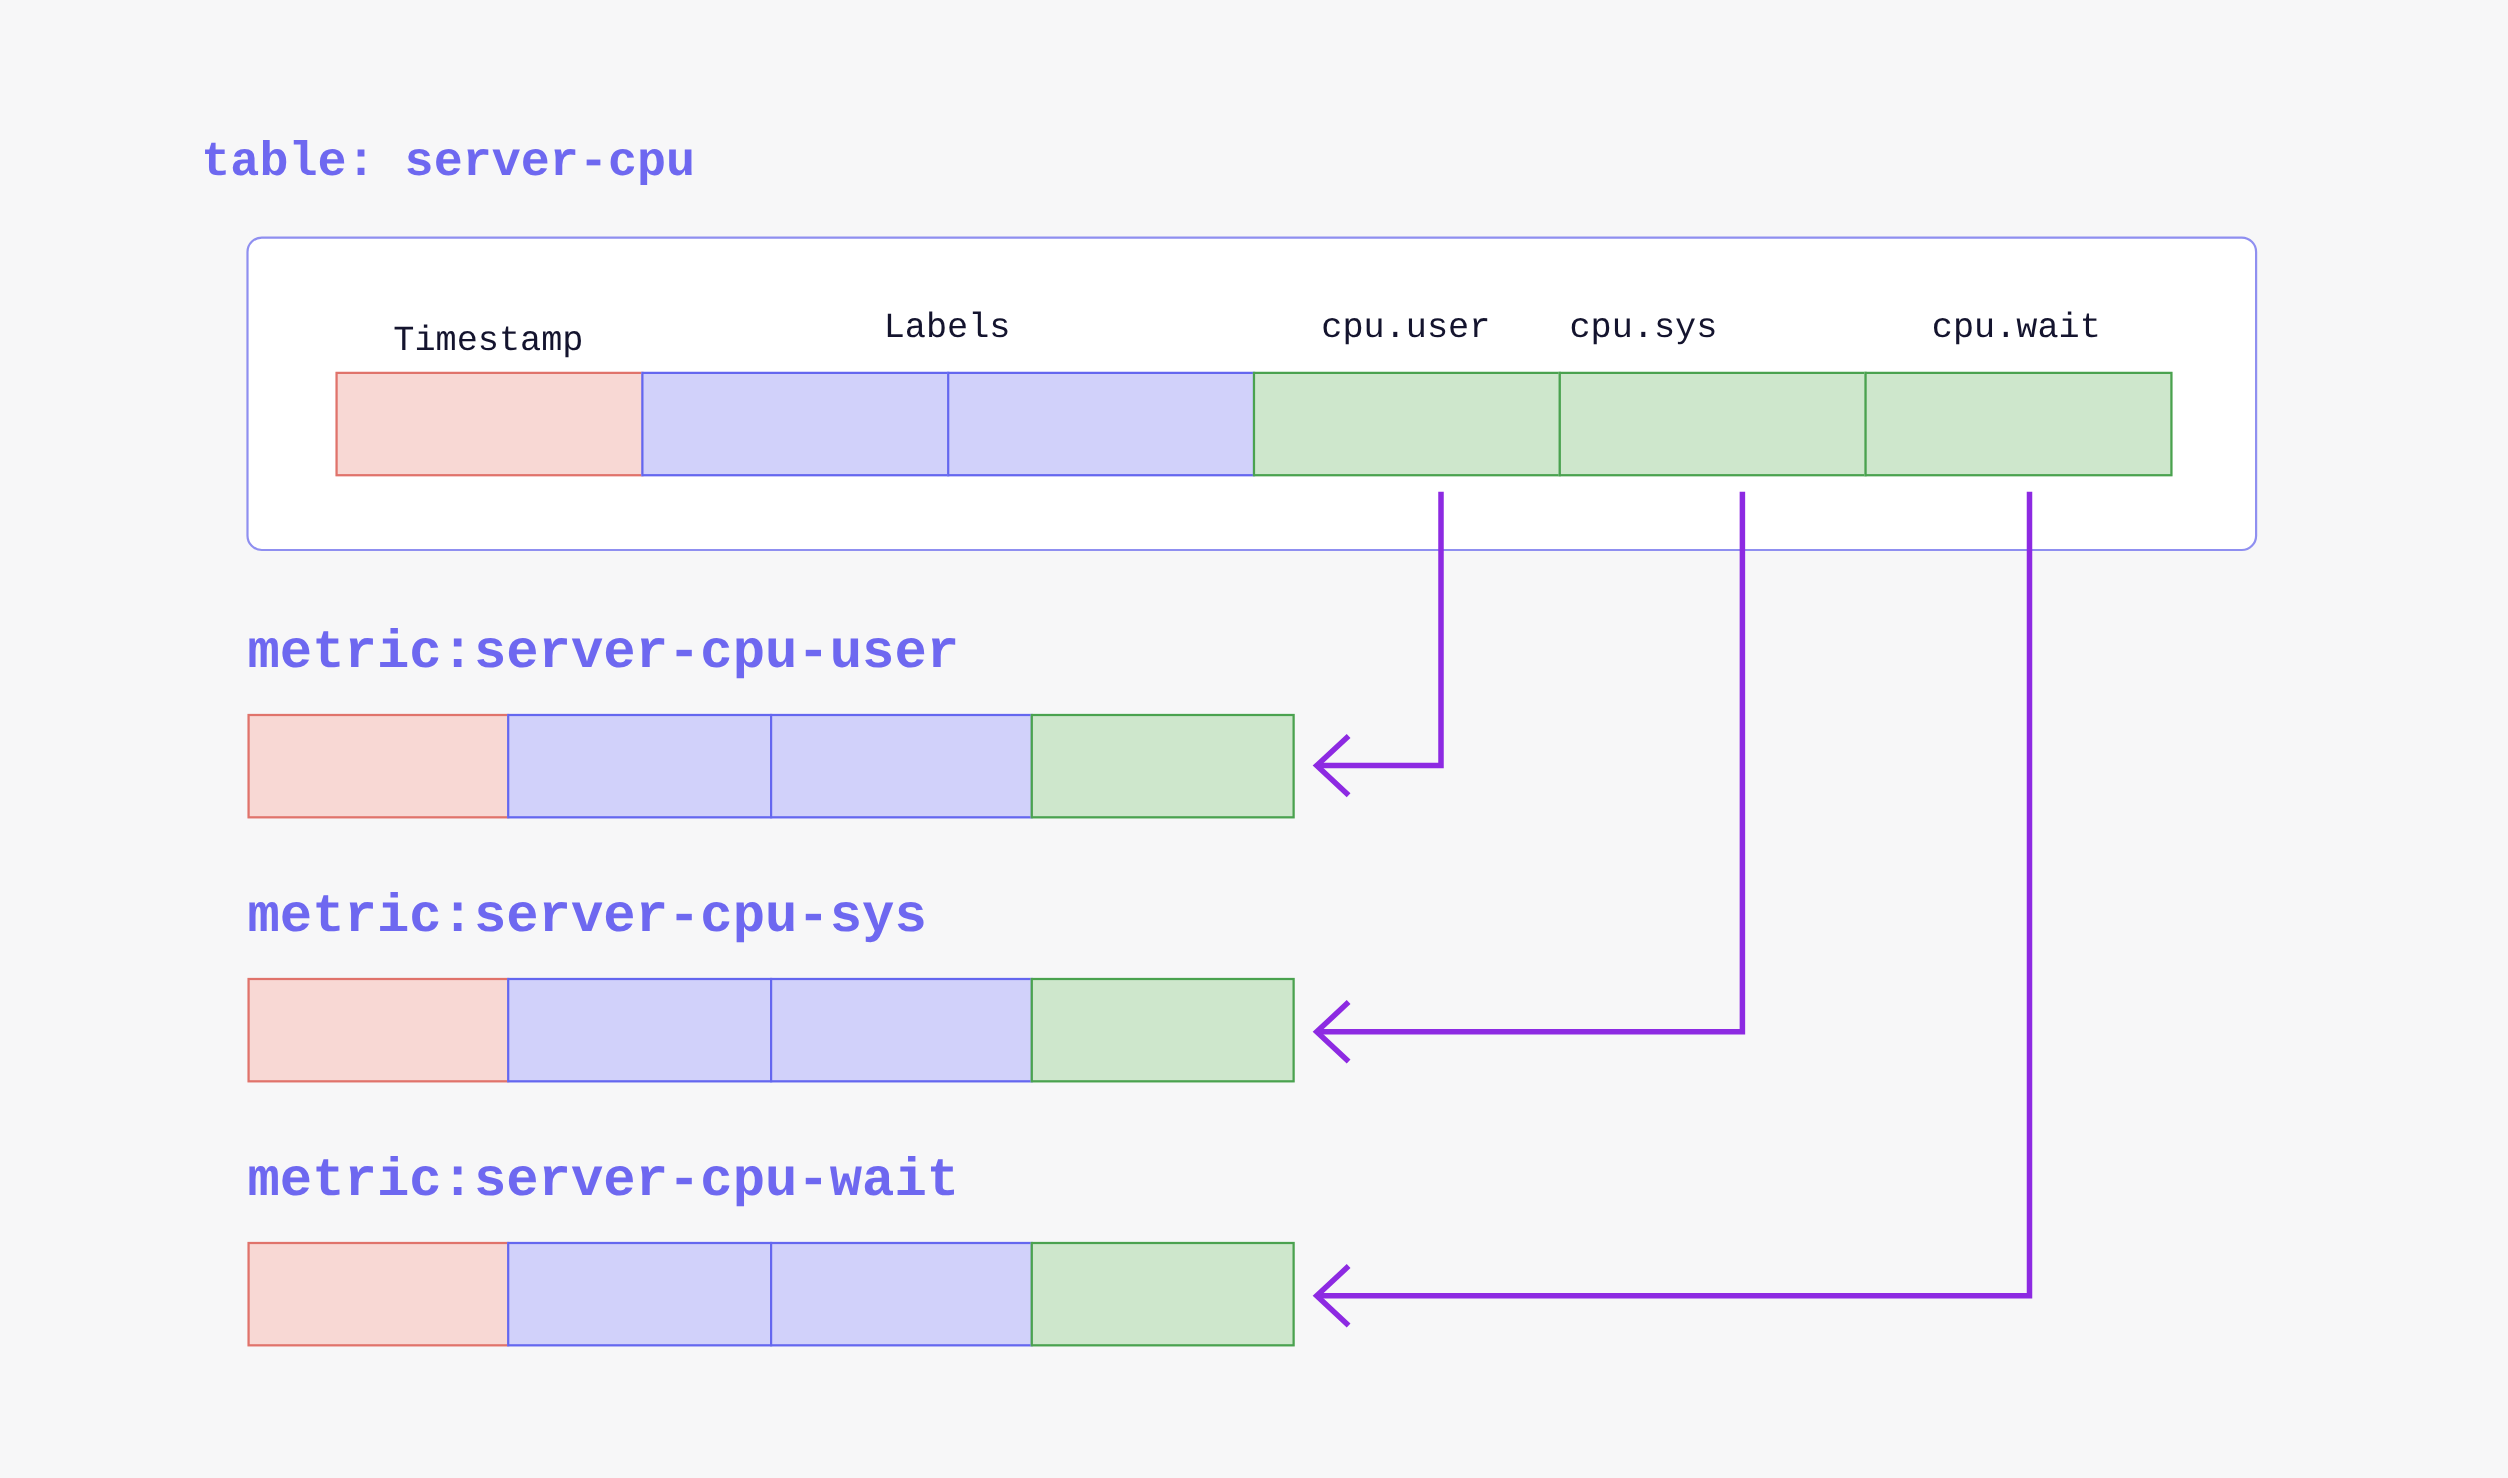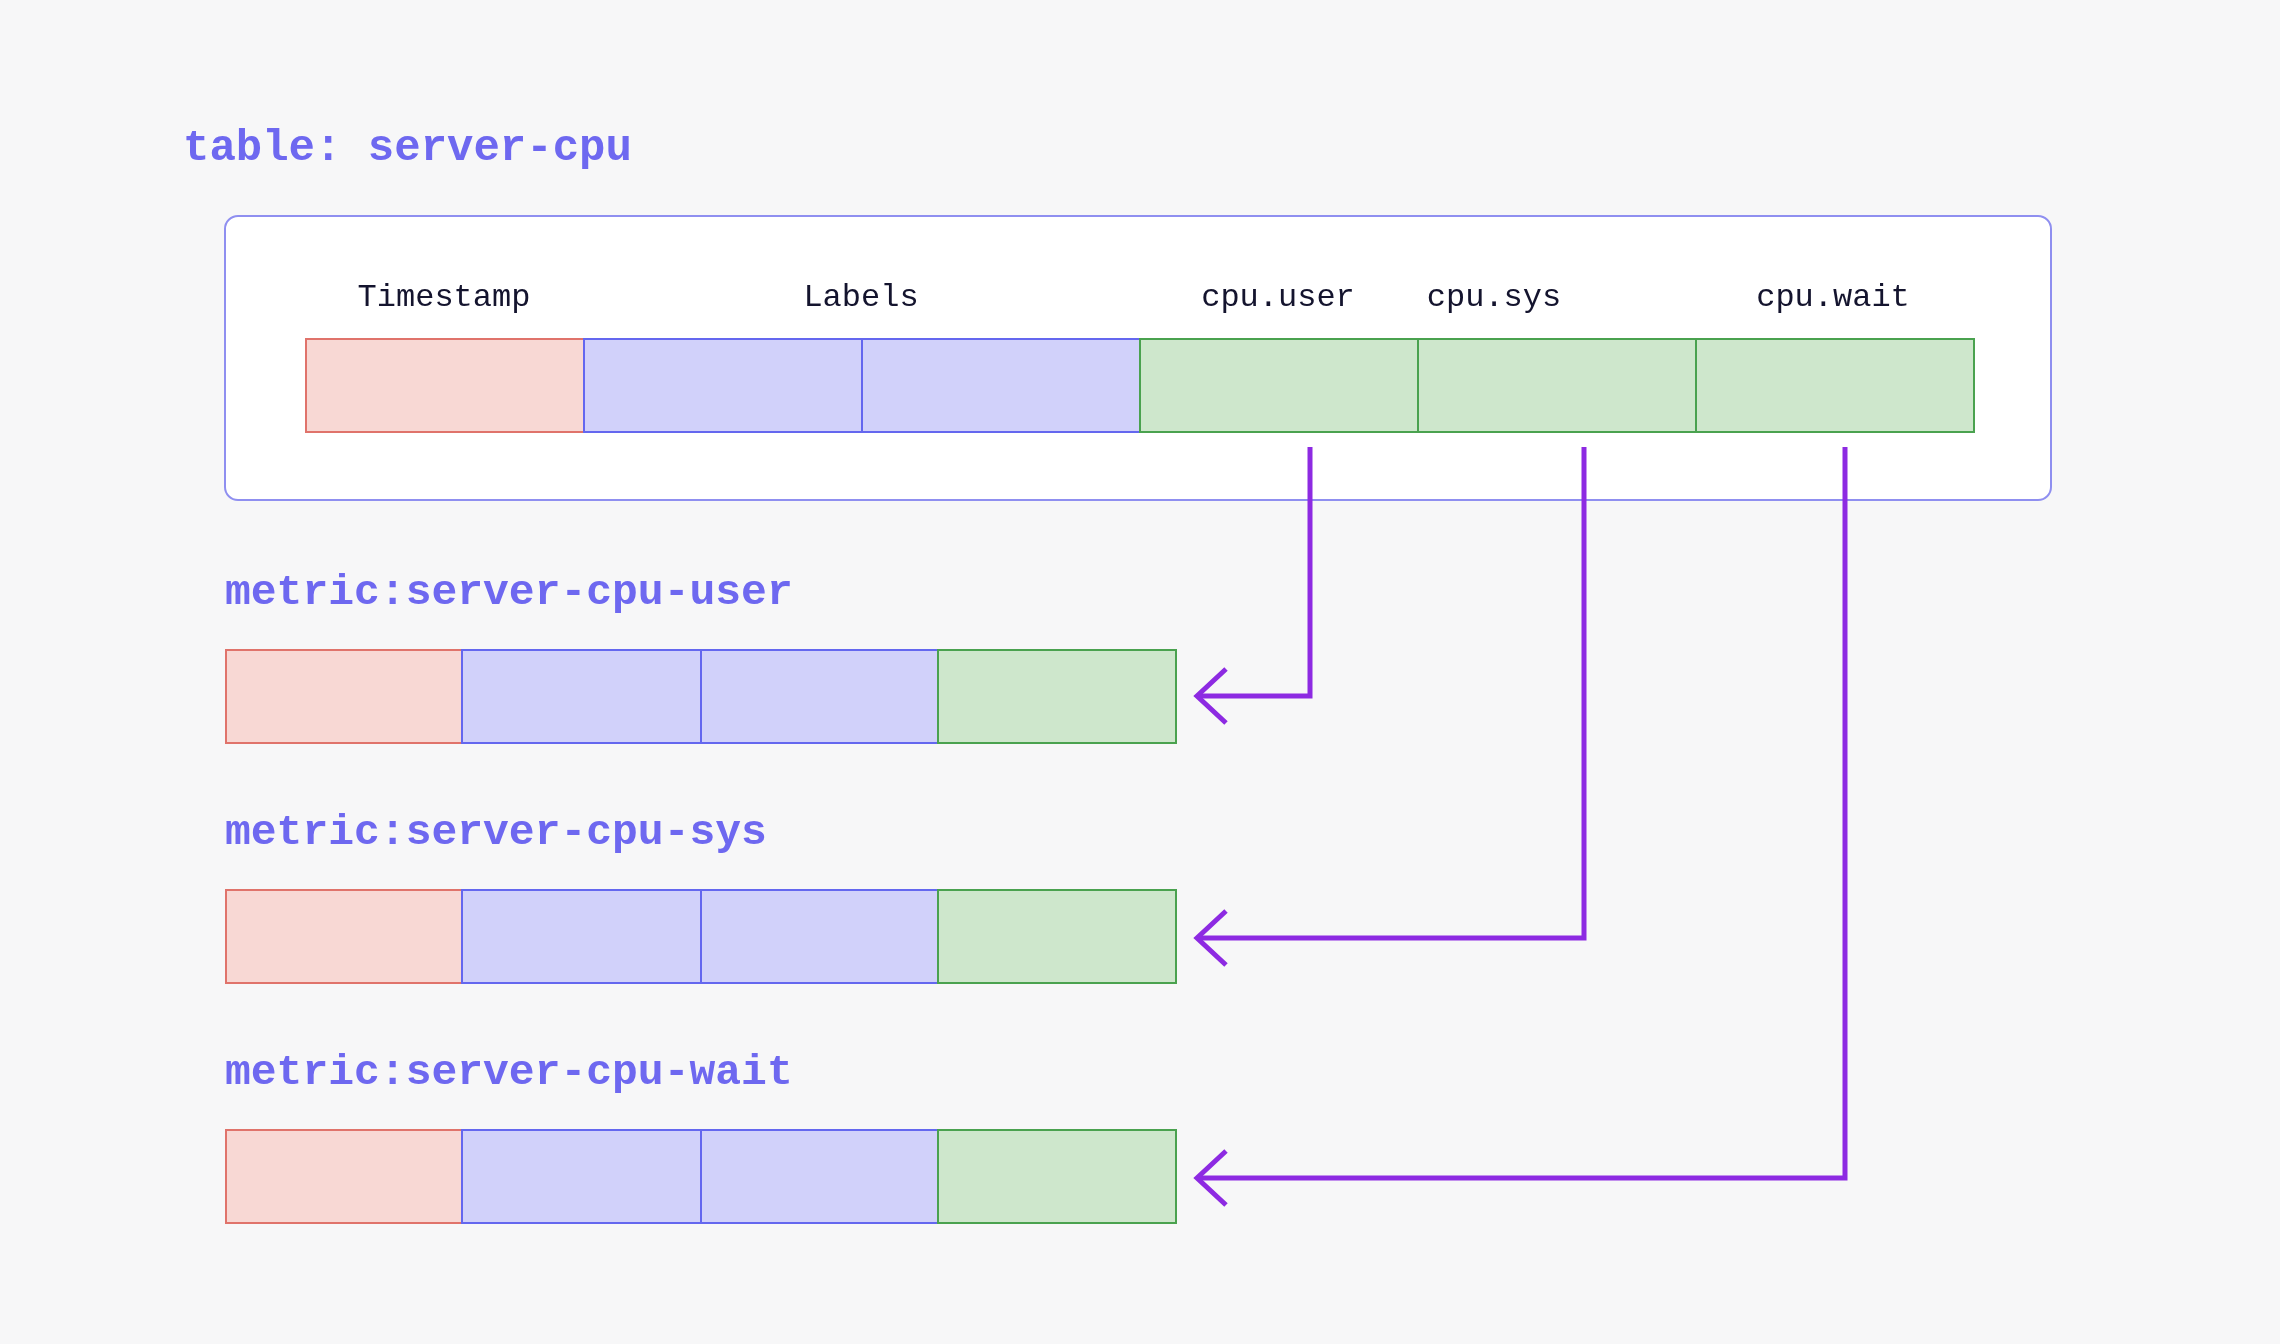--- a/index.html
+++ b/index.html
@@ -44,21 +44,21 @@
     border-radius: 14px;
   }
   .col-header {
     position: absolute;
     top: 280px;
     transform: translateX(-50%);
     font-size: 32px; line-height: 36px;
     color: var(--header-text);
     white-space: pre;
   }
-  .col-header.h-timestamp { left: 444px; }
+  .col-header.h-timestamp { left: 444px; margin-top: 12px; }
   .col-header.h-labels    { left: 861px; }
   .col-header.h-user      { left: 1278px; }
   .col-header.h-sys       { left: 1494px; }
   .col-header.h-wait      { left: 1833px; }
   .cell {
     position: absolute;
     height: 95px;
   }
   .cell.timestamp { background: var(--timestamp-fill); border: 2px solid var(--timestamp-border); z-index: 1; }
   .cell.labels    { background: var(--labels-fill);    border: 2px solid var(--labels-border);    z-index: 2; }
@@ -68,21 +68,21 @@
   .t-c1 { left: 305px; }
   .t-c2 { left: 583px; }
   .t-c3 { left: 861px; }
   .t-c4 { left: 1139px; }
   .t-c5 { left: 1417px; }
   .t-c6 { left: 1695px; }
   
   .metric-label {
     position: absolute;
     left: 225px;
-    font-size: 43px; font-weight: bold;
+    font-size: 49px; font-weight: bold;
     line-height: 50px;
     color: var(--title-text);
     white-space: pre;
   }
   .m1 .metric-label { top: 568px; }
   .m2 .metric-label { top: 808px; text-align: center; }
   .m3 .metric-label { top: 1048px; }
   .m1 .cell { top: 649px; }
   .m2 .cell { top: 889px; }
   .m3 .cell { top: 1129px; }

